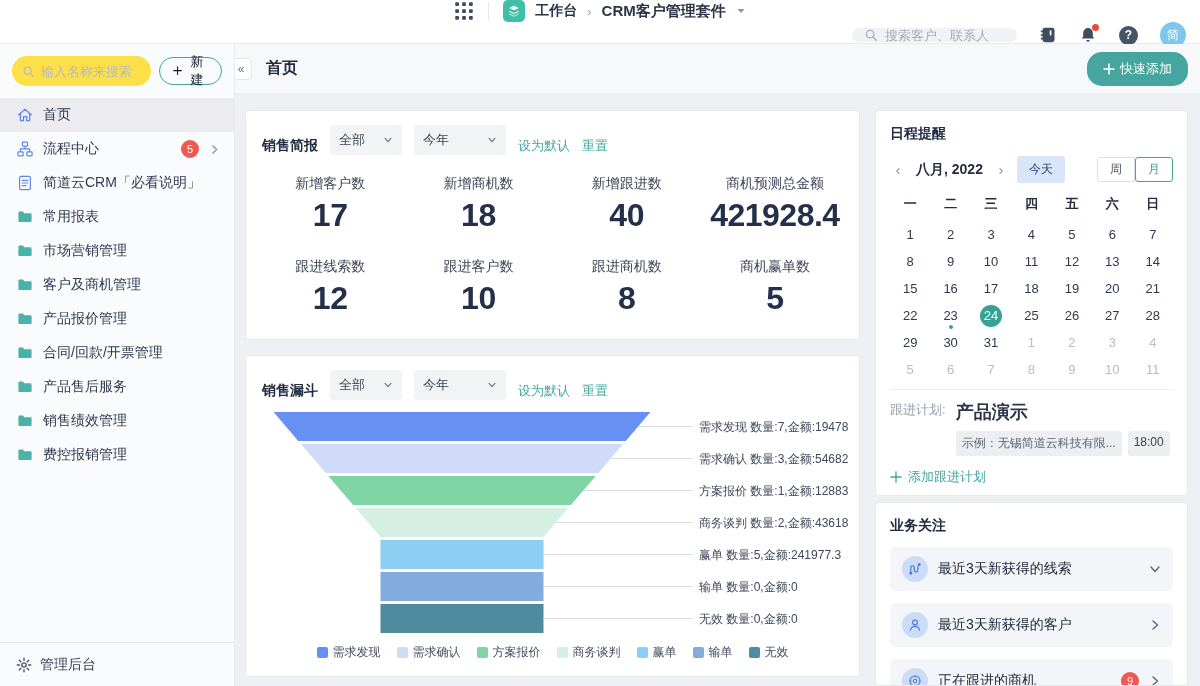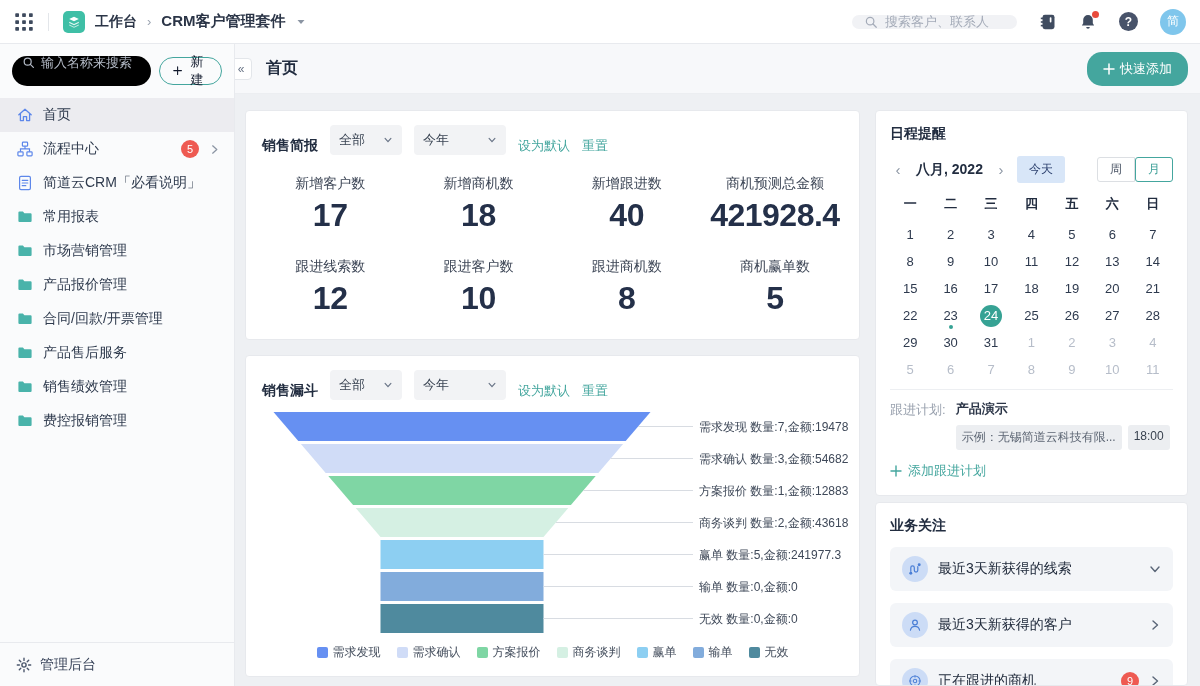--- a/index.html
+++ b/index.html
@@ -1,21 +1,21 @@
 <!DOCTYPE html>
 <html><head>
 <meta charset="utf-8">
 <style>
   * { margin:0; padding:0; box-sizing:border-box; }
   html,body { width:1200px; height:686px; overflow:hidden; }
   body { font-family:"Liberation Sans","DejaVu Sans",sans-serif; background:#eef0f3; color:#2b3547; font-size:14px; }
   svg { display:block; }
 
   
-  .topbar { height:44px; background:#ffffff; border-bottom:1px solid #e8eaee; display:flex; align-items:center; padding:0 14px; }
+  .topbar { height:44px; background:#ffffff; border-bottom:1px solid #e8eaee; display:flex; align-items:center; padding:0 14px;flex-direction:column; }
   .tb-left { display:flex; align-items:center; gap:10px; }
   .grid-btn { width:20px; height:20px; color:#3e4a5d; cursor:pointer; }
   .tb-divider { width:1px; height:18px; background:#e3e6ea; margin:0 4px; }
   .logo-sq { width:22px; height:22px; border-radius:5px; background:#3fbfa6; display:flex; align-items:center; justify-content:center; color:#fff; }
   .logo-text { font-weight:bold; color:#2b3547; }
   .crumb-sep { color:#9aa3b0; font-size:13px; }
   .crumb-app { font-weight:bold; color:#2b3547; font-size:15px; }
   .caret { color:#8b95a3; width:10px; height:10px; }
   .tb-right { margin-left:auto; display:flex; align-items:center; gap:22px; }
   .tb-search { width:165px; height:14px; background:#f1f2f5; border-radius:14px; display:flex; align-items:center; gap:7px; padding:0 12px; color:#a4abb8; }
@@ -23,21 +23,21 @@
   .tb-search input::placeholder { color:#a4abb8; }
   .tb-ic { width:18px; height:18px; color:#404c60; position:relative; cursor:pointer; }
   .red-dot { position:absolute; top:-2px; right:-2px; width:7px; height:7px; border-radius:50%; background:#e84b3c; }
   .q-circle { width:19px; height:19px; border-radius:50%; background:#48536a; color:#fff; font-size:12px; font-weight:bold; display:flex; align-items:center; justify-content:center; cursor:pointer; }
   .avatar { width:26px; height:26px; border-radius:50%; background:#7fc6ec; color:#fff; font-size:12px; display:flex; align-items:center; justify-content:center; cursor:pointer; }
 
   
   .layout { display:flex; height:642px; }
   .sidebar { width:235px; background:#fafbfc; border-right:1px solid #e8eaee; display:flex; flex-direction:column; }
   .sb-search-row { display:flex; align-items:center; gap:8px; padding:12px 12px 10px 12px; }
-  .sb-search { flex:1; height:30px; background:#000000; border-radius:15px; display:flex; align-items:flex-start; gap:6px; padding:0 10px; color:#b3bac6;font-family:Liberation Mono, monospace; }
+  .sb-search { flex:1; height:30px; background:#fde047; border-radius:15px; display:flex; align-items:center; gap:6px; padding:0 10px; color:#b3bac6; }
   .sb-search input { border:none; outline:none; background:transparent; width:100px; font-size:13px; color:#5a6474; font-family:inherit; }
   .sb-search input::placeholder { color:#b3bac6; }
   .new-btn { height:28px; padding:0 13px; border:1px solid #44a69e; color:#0f172a; background:transparent; border-radius:14px; font-size:13px; display:flex; align-items:center; gap:4px; cursor:pointer; font-family:inherit; }
   .sb-menu { flex:1; overflow:hidden; padding-top:2px; }
   .sb-item { height:34px; display:flex; align-items:center; gap:10px; padding:0 14px 0 17px; cursor:pointer; color:#2e3a4d; }
   .sb-item.active { background:#ececf0; }
   .sb-ico { width:16px; height:16px; flex:none; }
   .sb-ico.blue { color:#5d87ea; }
   .sb-ico.teal { color:#49b3aa; }
   .sb-label { flex:1; white-space:nowrap; overflow:hidden; text-overflow:ellipsis; font-size:14px; }
@@ -89,21 +89,21 @@
   .wm-btn.active { border:1px solid #44a69e; color:#3a9e96; border-radius:3px; }
   .cal-grid { display:grid; grid-template-columns:repeat(7,1fr); margin-top:12px; }
   .cal-wd { text-align:center; font-weight:bold; font-size:13px; color:#222d40; height:26px; }
   .cal-day { height:27px; display:flex; align-items:center; justify-content:center; font-size:13px; color:#2e3a4e; cursor:pointer; position:relative; }
   .cal-day.muted { color:#b6bdc9; }
   .cal-day .d-in { width:22px; height:22px; display:flex; align-items:center; justify-content:center; border-radius:50%; }
   .cal-day.selected .d-in { background:#36a294; color:#fff; }
   .cal-dot { position:absolute; bottom:0px; left:50%; transform:translateX(-50%); width:4px; height:4px; border-radius:50%; background:#36a294; }
   .plan-sec { border-top:1px solid #edeff2; margin-top:6px; padding-top:10px; display:flex; gap:10px; }
   .plan-label { color:#99a1ae; font-size:13px; flex:none; padding-top:1px; }
-  .plan-title { font-weight:bold; font-size:13px; color:#2c3648; }
+  .plan-title { font-weight:bold; font-size:18px; color:#2c3648; }
   .chip-row { display:flex; gap:6px; margin-top:7px; }
   .chip { background:#eceef1; border-radius:3px; font-size:12px; color:#5d6674; padding:4px 6px; white-space:nowrap; }
   .chip.time { color:#39424f; }
   .add-plan { display:flex; align-items:center; gap:6px; color:#44a69e; font-size:13px; margin-top:12px; cursor:pointer; }
 
   
   .focus-card { flex:1; padding:14px 14px 0 14px; overflow:hidden; }
   .focus-row { background:#f3f5f8; border-radius:6px; height:44px; display:flex; align-items:center; gap:10px; padding:0 12px; margin-top:12px; cursor:pointer; }
   .focus-ic { width:26px; height:26px; border-radius:50%; background:#ccdcf6; color:#4b7fd6; display:flex; align-items:center; justify-content:center; flex:none; }
   .focus-ic svg { width:14px; height:14px; }
@@ -253,20 +253,28 @@
             </svg>
           </span>
           <span class="sb-label">市场营销管理</span>
         </div>
         <div class="sb-item">
           <span class="sb-ico teal">
             <svg viewBox="0 0 16 16">
               <path d="M1.4 3.6 a1.1 1.1 0 0 1 1.1 -1.1 H5.9 L7.4 4.2 H13.5 a1.1 1.1 0 0 1 1.1 1.1 V12 a1.1 1.1 0 0 1 -1.1 1.1 H2.5 A1.1 1.1 0 0 1 1.4 12 Z" fill="currentColor"></path>
             </svg>
           </span>
+          <span class="sb-label">客户及商机管理</span>
+        </div>
+        <div class="sb-item">
+          <span class="sb-ico teal">
+            <svg viewBox="0 0 16 16">
+              <path d="M1.4 3.6 a1.1 1.1 0 0 1 1.1 -1.1 H5.9 L7.4 4.2 H13.5 a1.1 1.1 0 0 1 1.1 1.1 V12 a1.1 1.1 0 0 1 -1.1 1.1 H2.5 A1.1 1.1 0 0 1 1.4 12 Z" fill="currentColor"></path>
+            </svg>
+          </span>
           <span class="sb-label">产品报价管理</span>
         </div>
         <div class="sb-item">
           <span class="sb-ico teal">
             <svg viewBox="0 0 16 16">
               <path d="M1.4 3.6 a1.1 1.1 0 0 1 1.1 -1.1 H5.9 L7.4 4.2 H13.5 a1.1 1.1 0 0 1 1.1 1.1 V12 a1.1 1.1 0 0 1 -1.1 1.1 H2.5 A1.1 1.1 0 0 1 1.4 12 Z" fill="currentColor"></path>
             </svg>
           </span>
           <span class="sb-label">合同/回款/开票管理</span>
         </div>

